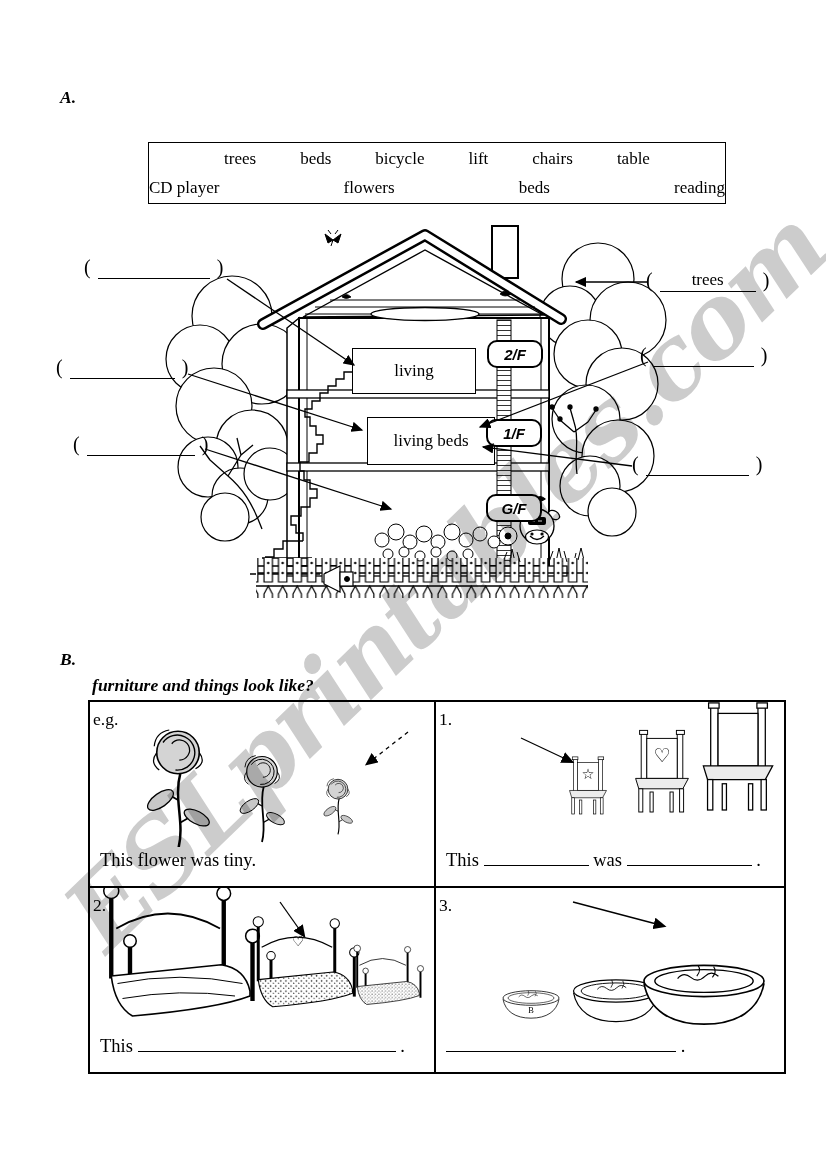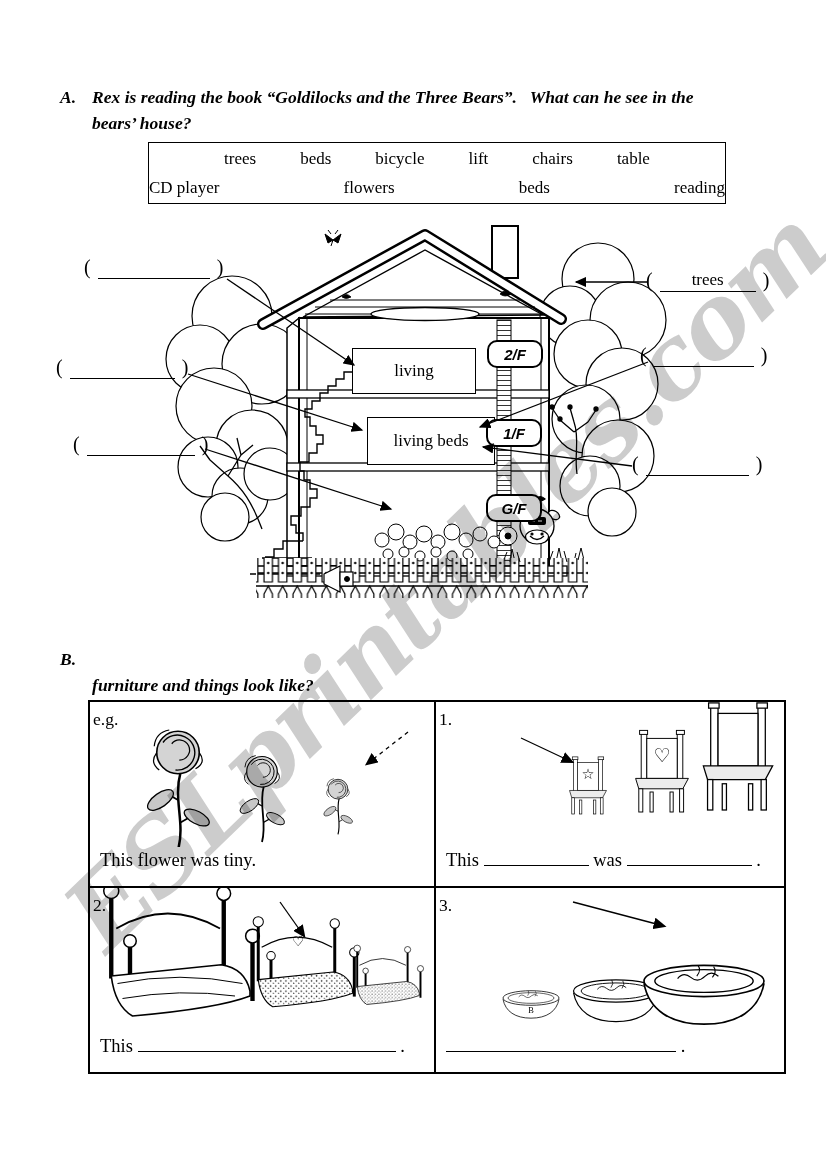--- a/index.html
+++ b/index.html
@@ -47,24 +47,20 @@
 </style>
 </head>
 <body>
 
 <div class="page">
 
   <div class="watermark">ESLprintables.com</div>
 
   <div class="heading" style="left:60px;top:84px;width:720px;">
     <span class="hlabel">A.</span>
-    <span>
-      <span>Rex is reading the book “Goldilocks and the Three Bears”.&nbsp;&nbsp; What can he see in the</span><br>
-      <span>bears’ house?</span>
-    </span>
   </div>
 
   <div class="word-box">
     <div class="wrow">
       <span>trees</span>
       <span>beds</span>
       <span>bicycle</span>
       <span>lift</span>
       <span>chairs</span>
       <span>table</span>

